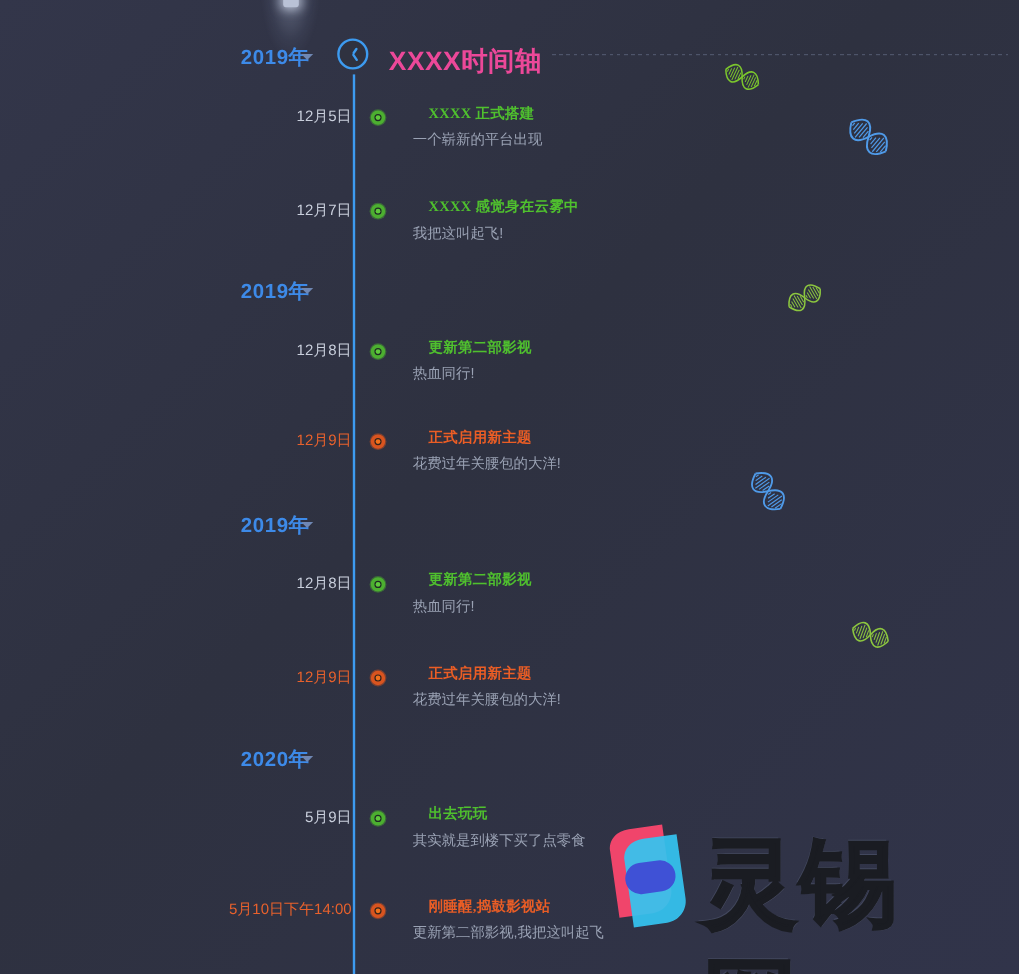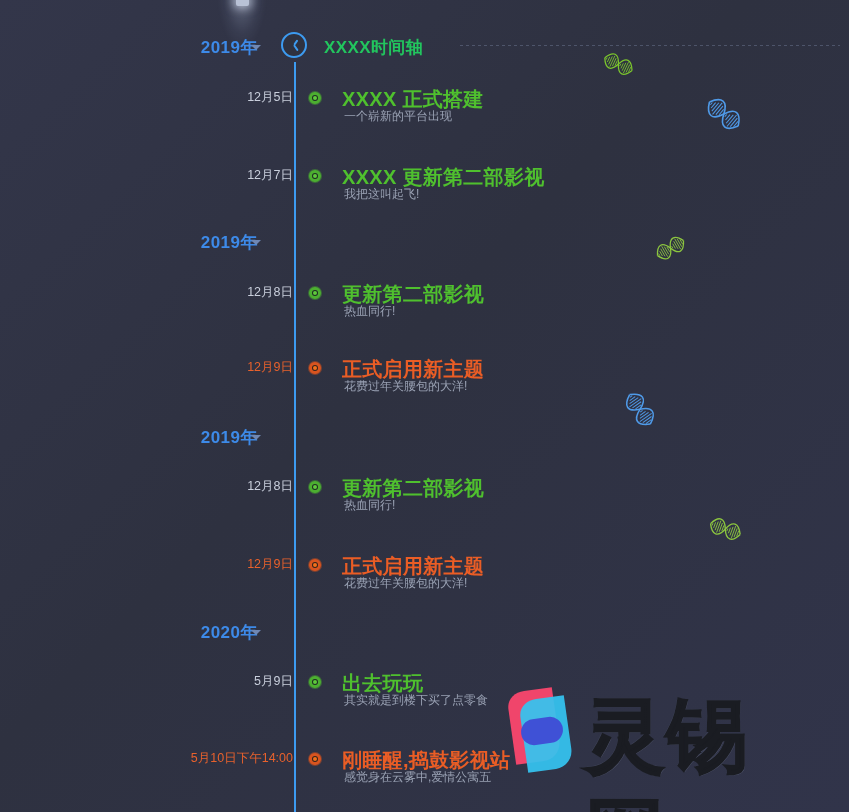--- a/index.html
+++ b/index.html
@@ -111,22 +111,22 @@
   .clock-icon .hand-m {
     left: 11px; top: 10.2px;
     width: 6.5px; height: 1.7px;
     transform: rotate(55deg);
   }
 
   .main-title {
     position: absolute;
     left: 324px;
     top: 36px;
-    color: #22c55e;
-    font-size: 17px;
+    color: #ec4899;
+    font-size: 22px;
     font-weight: bold;
     letter-spacing: .4px;
     white-space: nowrap;
   }
 
   
   .event { height: 60px; margin-left: 20px; }
   .event-date {
     position: absolute;
     right: 596px;     
@@ -168,27 +168,28 @@
     content: "";
     position: absolute;
     left: 1px; top: 1px;
     width: 4px; height: 4px;
     border-radius: 50%;
     background: #f2711c;
   }
 
   .event-title {
     position: absolute;
-    left: 322px;
+    left: 337px;
     top: -3px;
-    font-size: 20px;
+    font-size: 12px;
     font-weight: bold;
     color: #4fc02e;
     white-space: nowrap;
     letter-spacing: .3px;
+    font-family: Liberation Serif, serif;
   }
   .event-title.accent { color: #ea5d25; }
   .event-desc {
     position: absolute;
     left: 324px;
     top: 19px;
     font-size: 12px;
     color: #9aa2b4;
     white-space: nowrap;
   }
@@ -320,21 +321,21 @@
 <div id="timeline-body">
     <div class="row event" style="top: 89px;">
       <div class="event-date">12月5日</div>
       <div class="event-dot green"></div>
       <div class="event-title">XXXX 正式搭建</div>
       <div class="event-desc">一个崭新的平台出现</div>
     </div>
     <div class="row event" style="top: 167px;">
       <div class="event-date">12月7日</div>
       <div class="event-dot green"></div>
-      <div class="event-title">XXXX 更新第二部影视</div>
+      <div class="event-title">XXXX 感觉身在云雾中</div>
       <div class="event-desc">我把这叫起飞!</div>
     </div>
     <div class="row year-head" style="top: 231px;">
       <div class="year-label">2019年</div>
       <div class="year-caret"></div>
     </div>
     <div class="row event" style="top: 284px;">
       <div class="event-date">12月8日</div>
       <div class="event-dot green"></div>
       <div class="event-title">更新第二部影视</div>
@@ -369,21 +370,21 @@
     <div class="row event" style="top: 673px;">
       <div class="event-date">5月9日</div>
       <div class="event-dot green"></div>
       <div class="event-title">出去玩玩</div>
       <div class="event-desc">其实就是到楼下买了点零食</div>
     </div>
     <div class="row event" style="top: 750px;">
       <div class="event-date accent">5月10日下午14:00</div>
       <div class="event-dot orange"></div>
       <div class="event-title accent">刚睡醒,捣鼓影视站</div>
-      <div class="event-desc">感觉身在云雾中,爱情公寓五</div>
+      <div class="event-desc">更新第二部影视,我把这叫起飞</div>
     </div>
   </div>
 
 <div class="watermark">
   <svg width="86" height="100" viewBox="0 0 86 100">
     <path d="M14 22 C14 12 22 6 32 6 L60 6 L60 60 C60 70 52 78 42 78 L14 78 Z" fill="#f0456b" transform="rotate(-8 37 42)"></path>
     <path d="M26 30 C26 20 34 14 44 14 L72 14 L72 68 C72 78 64 86 54 86 L26 86 Z" fill="#35c4f0" opacity="0.93" transform="rotate(-8 49 50)"></path>
     <rect x="24" y="34" width="42" height="26" rx="13" fill="#3f51d6" transform="rotate(-8 45 47)"></rect>
   </svg>
   <div class="wm-text">灵锡网</div>

